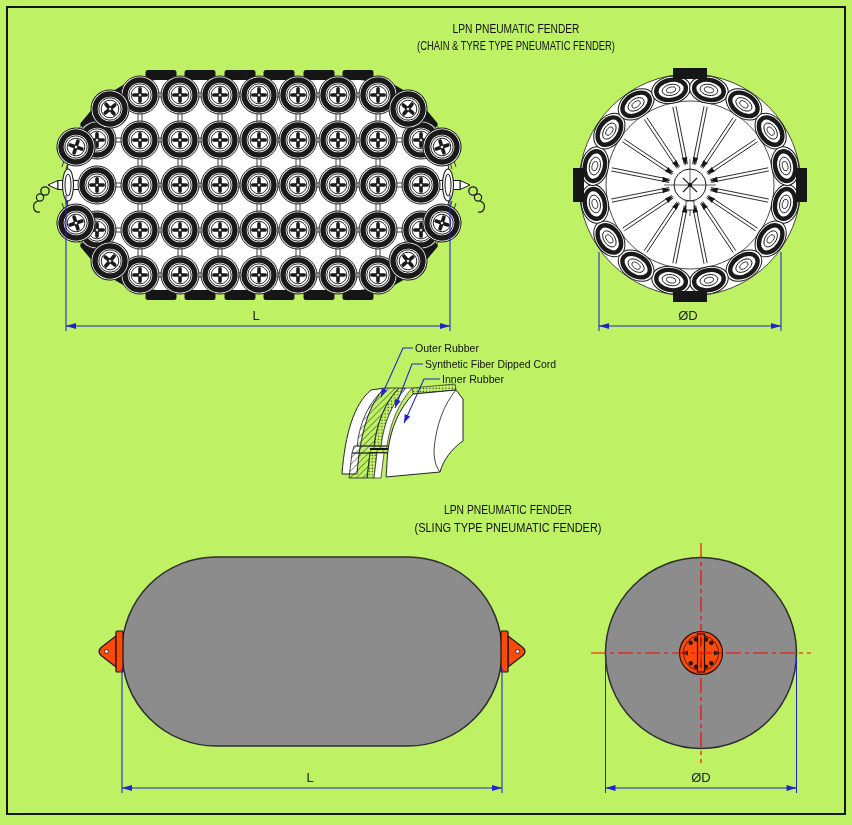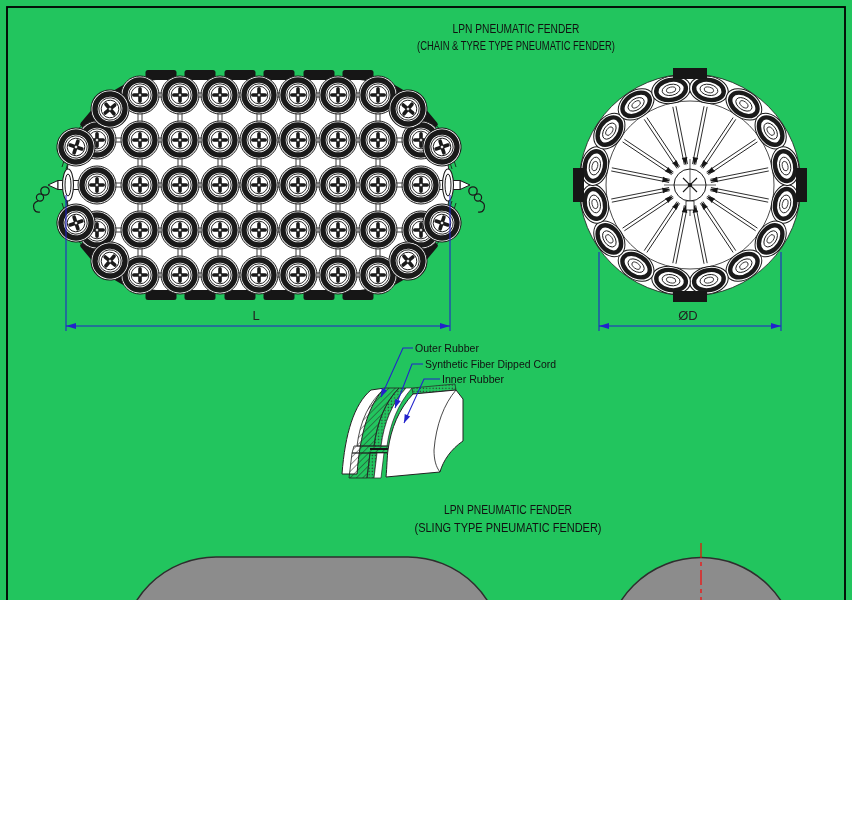--- a/index.html
+++ b/index.html
@@ -1,16 +1,16 @@
 <!DOCTYPE html>
 <html style="--dim: #2222cc; --red: #ff0000; --gray: #8c8c8c; --orange: #fa4b0a;"><head>
 <meta charset="utf-8">
 <style>
   html,body{margin:0;padding:0;background:#fff;}
-  .canvas{position:relative;width:852px;height:600px;background:#22c55e;overflow:hidden;
+  .canvas{position:relative;width:852px;height:825px;background:#bef264;overflow:hidden;
           font-family:"Liberation Sans",sans-serif;}
   svg{position:absolute;left:0;top:0;}
   text{user-select:none;}
   .title{font-family:"Liberation Sans",sans-serif;font-size:12.5px;fill:#111;text-anchor:middle;}
   .callout{font-family:"Liberation Sans",sans-serif;font-size:11px;fill:#111;}
   .dimlbl{font-family:"Liberation Sans",sans-serif;font-size:13px;fill:#222;text-anchor:middle;}
   .dim{stroke:var(--dim,#2222cc);stroke-width:1.05;fill:none;}
   .dim-arrow{fill:var(--dim,#2222cc);stroke:none;}
   .cl{stroke:var(--red,#ff0000);stroke-width:1.15;fill:none;}
   .gray{fill:var(--gray,#8c8c8c);stroke:#2e2e2e;stroke-width:1.5;}

